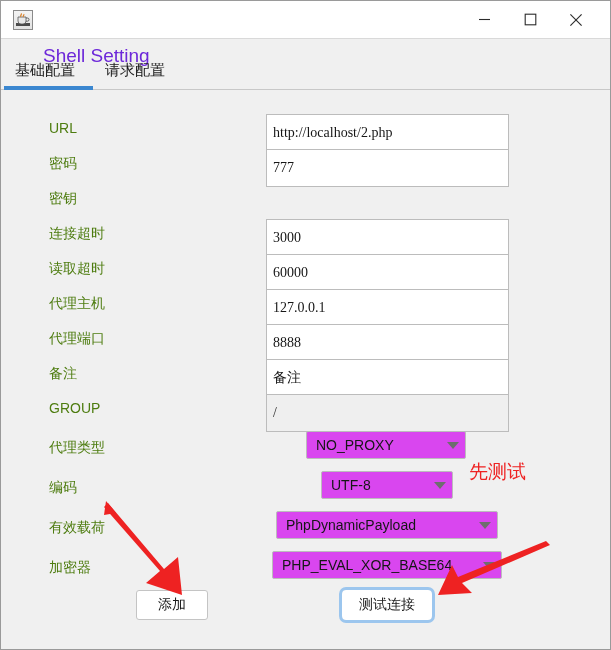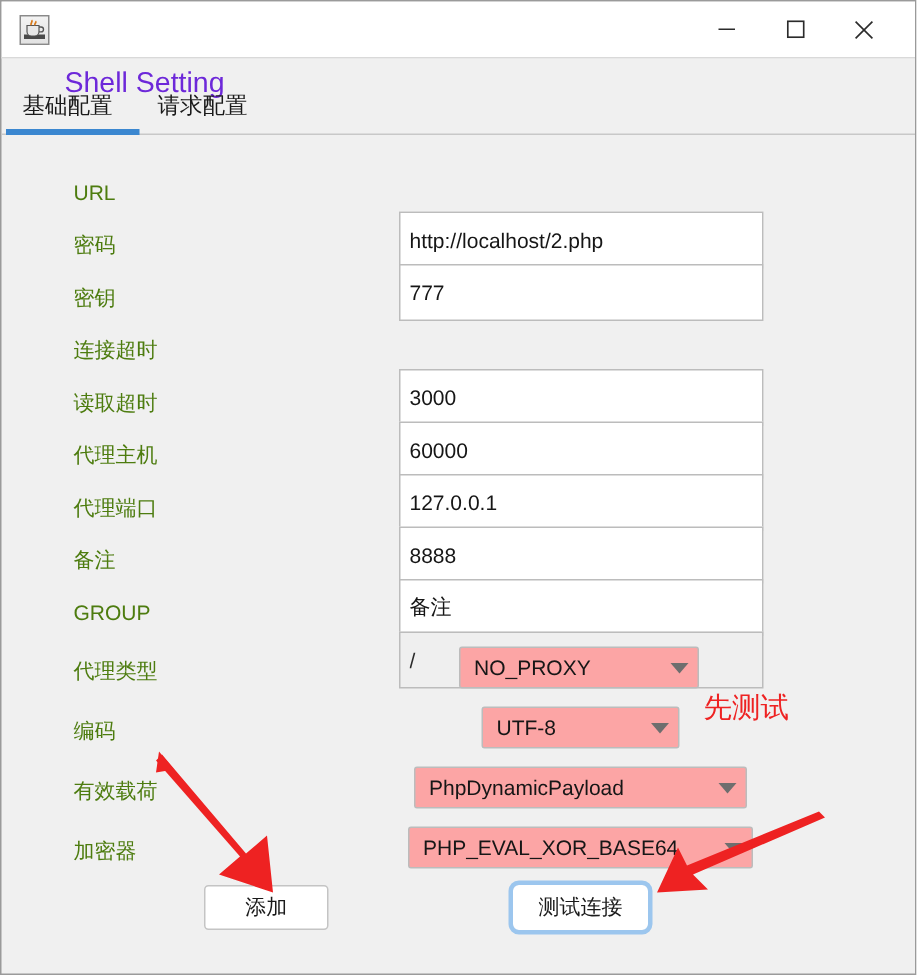--- a/index.html
+++ b/index.html
@@ -103,37 +103,36 @@
     font-size: 14px;
     color: #4d7c0f;
     white-space: nowrap;
     line-height: 18px;
   }
   .form-input {
     position: absolute;
     box-sizing: border-box;
     background: #ffffff;
     border: 1px solid #bcbcbc;
-    font-family: Liberation Sans, sans-serif;
+    font-family: Liberation Serif, serif;
     font-size: 14px;
     color: #161616;
     padding: 0 6px;
     line-height: 24px;
     height: 38px;
     outline: none;
-    margin-top: 27px;
   }
   .form-input.readonly {
     background: #efefef;
     color: #2a2a2a;
   }
   .combo {
     position: absolute;
     box-sizing: border-box;
-    background: #fca5a5;
+    background: #d946ef;
     border: 1px solid #bcbcbc;
     border-radius: 2px;
     height: 28px;
     display: flex;
     align-items: center;
     padding: 0 6px 0 9px;
   }
   .combo-label {
     font-size: 14px;
     color: #161616;
@@ -262,21 +261,21 @@
   </div>
   <div class="combo" style="left:275px; top:510px; width:222px;">
     <span class="combo-label">PhpDynamicPayload</span>
     <span class="combo-arrow"></span>
   </div>
   <div class="combo" style="left:271px; top:550px; width:230px;">
     <span class="combo-label">PHP_EVAL_XOR_BASE64</span>
     <span class="combo-arrow"></span>
   </div>
 
-  <div class="pushbtn" id="btn-add" style="left:135px; top:589px; width:83px; height:30px;">
+  <div class="pushbtn" id="btn-add" style="left:135px; top:589px; width:72px; height:30px;">
     <span>添加</span>
   </div>
   <div class="pushbtn" id="btn-test" style="left:341px; top:589px; width:90px; height:30px;font-family:Liberation Serif, serif;">
     <span>测试连接</span>
   </div>
 
   <div id="annotation-text">先测试</div>
 
   <svg class="arrow-svg" style="left:85px; top:470px;" width="120" height="130" viewBox="0 0 120 130">
     <path d="M22 32 L78 98 L92 86 L96 124 L60 112 L74 100 L18 36 Z" fill="#ee2222"></path>

